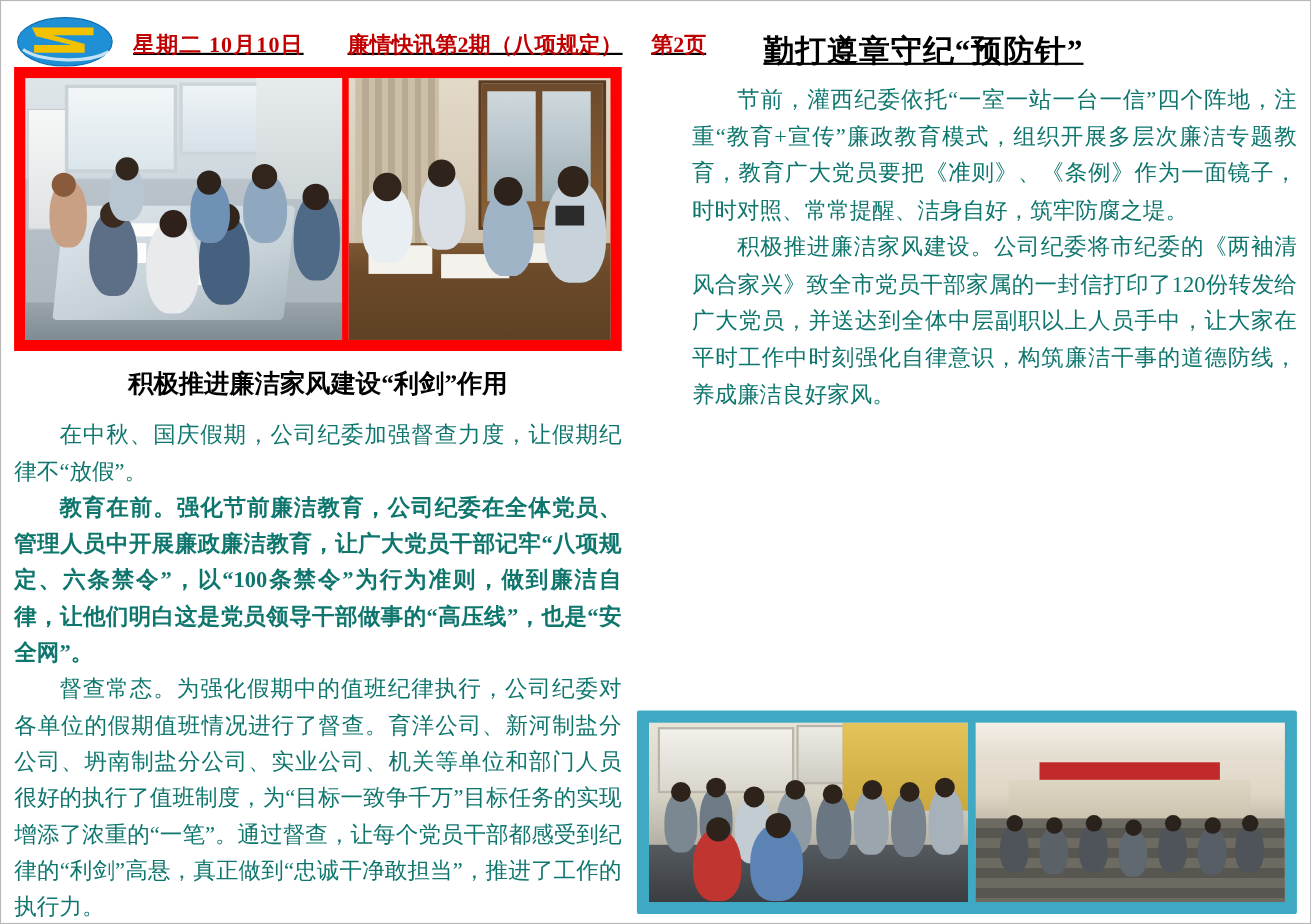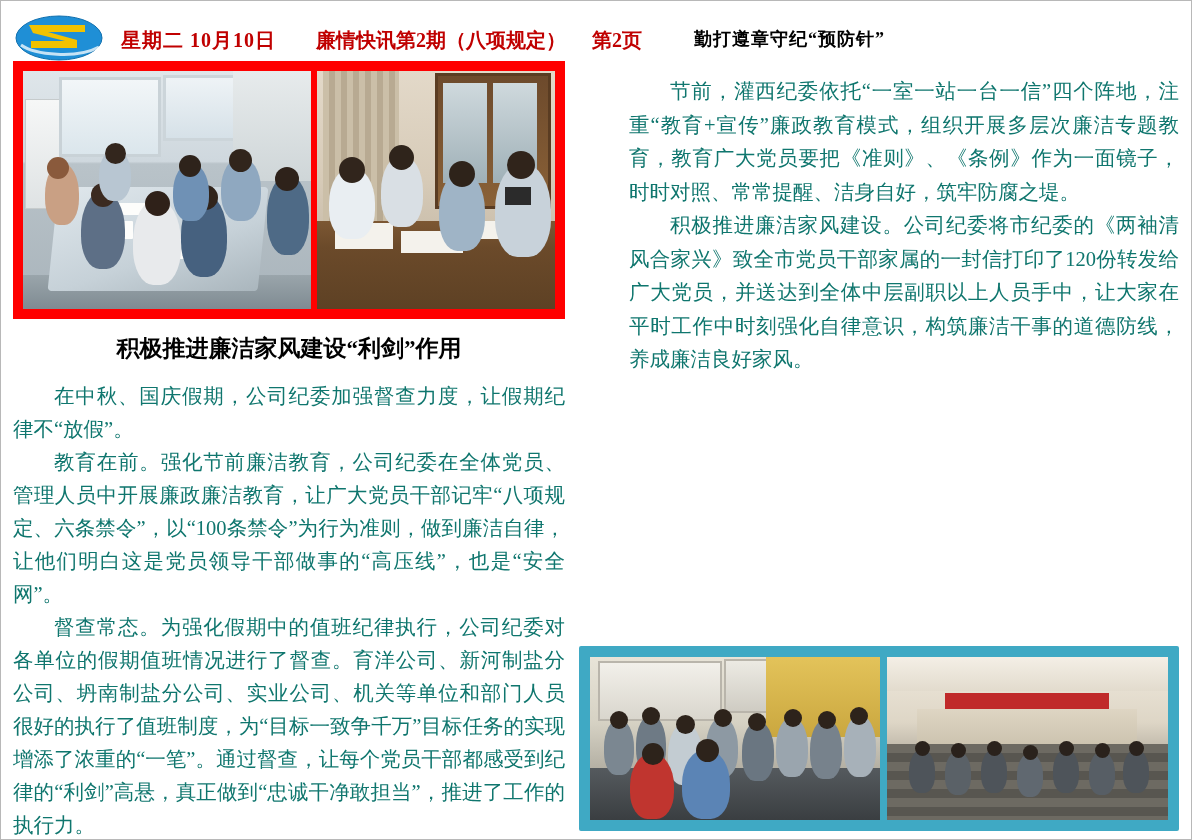--- a/index.html
+++ b/index.html
@@ -36,20 +36,21 @@
     width: 88px; height: 46px;
   }
   .masthead-line {
     position: absolute;
     left: 120px; top: 26px;
     width: 1060px;
     height: 34px;
     display: flex;
     align-items: flex-start;
     white-space: nowrap;
+    text-decoration: underline;
   }
   .mast-date {
     color: #c00000;
     font-weight: bold;
     font-size: 20px;
     letter-spacing: 1px;
     margin-right: 40px;
   }
   .mast-issue {
     color: #c00000;
@@ -60,21 +61,21 @@
   }
   .mast-page {
     color: #c00000;
     font-weight: bold;
     font-size: 20px;
     margin-right: 52px;
   }
   .mast-slogan {
     color: #000000;
     font-weight: bold;
-    font-size: 18px;
+    font-size: 28px;
     letter-spacing: 1px;
   }
 
   
   .col-left {
     position: absolute;
     left: 12px;
     top: 60px;
     width: 552px;
   }
@@ -190,21 +191,21 @@
     font-size: 20.5px;
     line-height: 33px;
     color: #0f766e;
     text-align: justify;
     text-justify: inter-ideograph;
   }
   .body-text p {
     margin: 0 0 0 0;
     text-indent: 2em;
   }
-  .lead { font-weight: normal; margin-top: 36px; }
+  .lead { font-weight: bold; margin-top: 36px; }
 
   .col-right .body-text {
     margin-top: 0;
     font-size: 20.5px;
     line-height: 33.5px;
   }
 
   
   .photo-block-teal {
     position: absolute;

